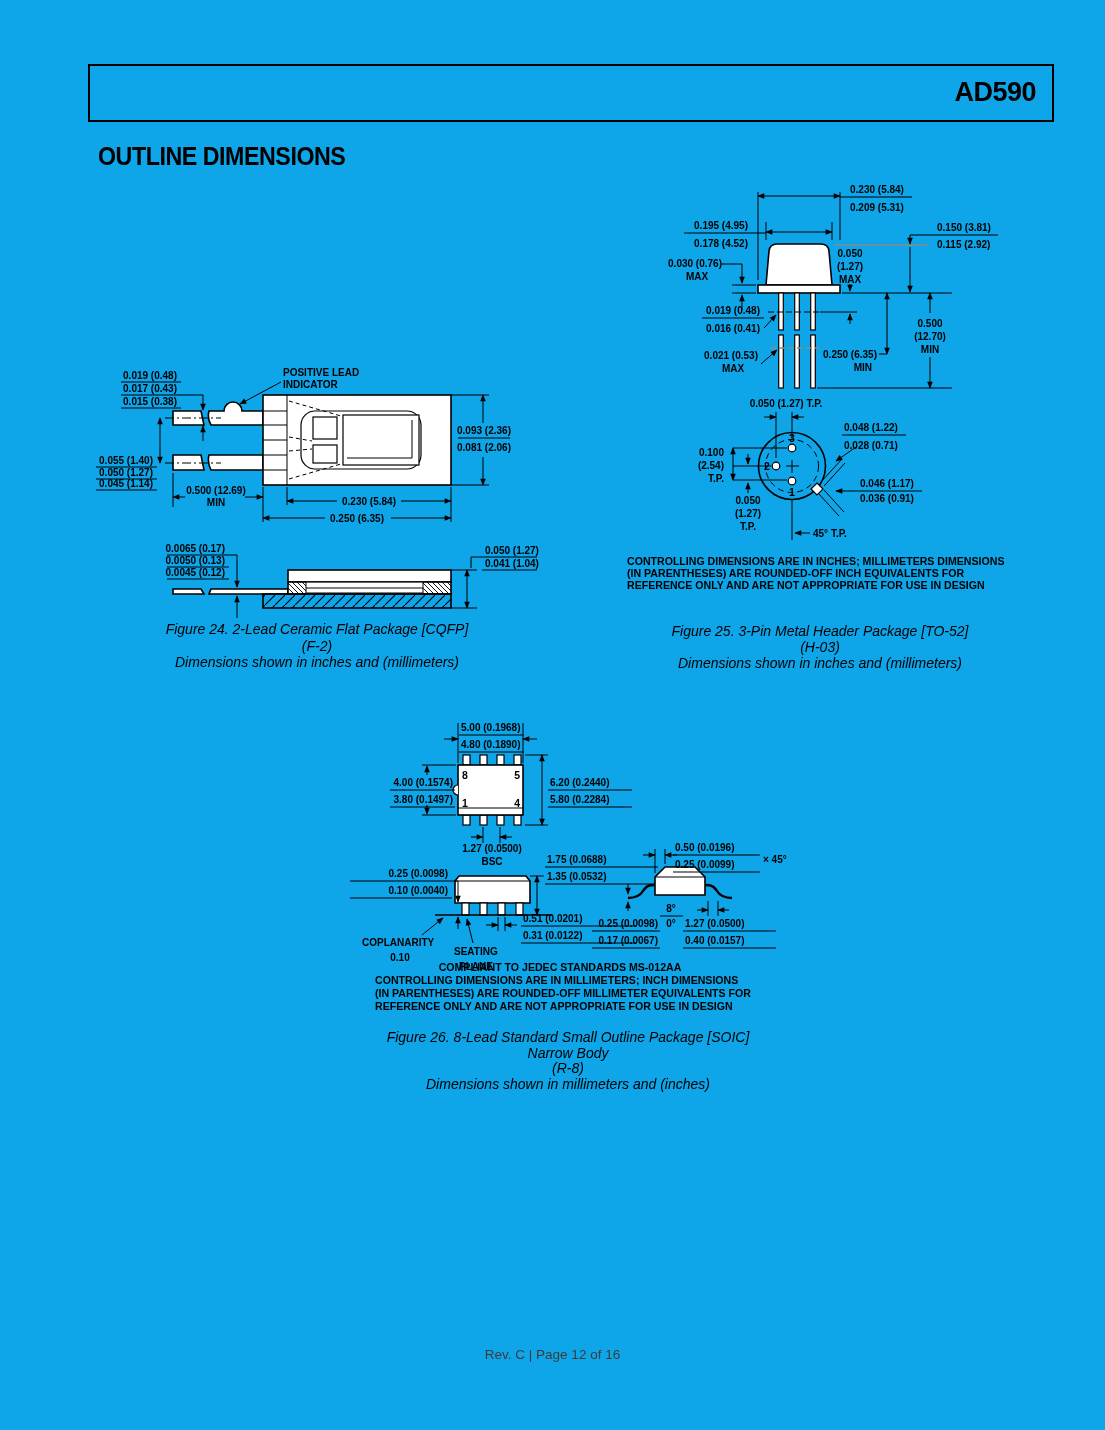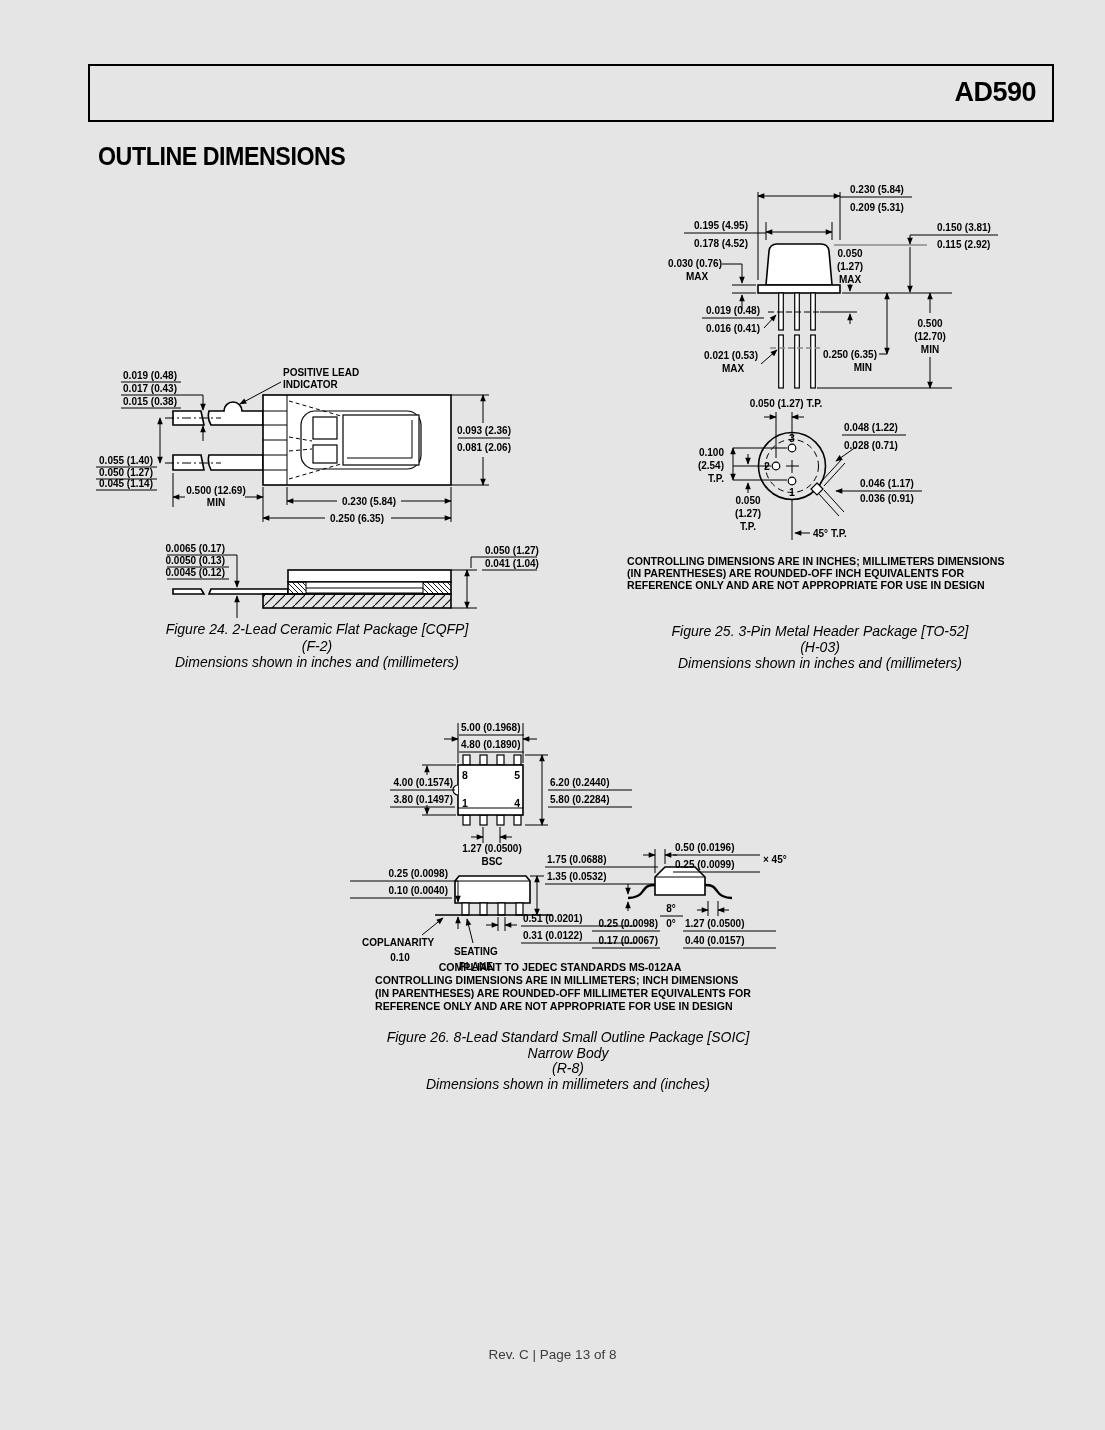--- a/index.html
+++ b/index.html
@@ -1,16 +1,16 @@
 <!DOCTYPE html>
 <html><head>
 <meta charset="utf-8">
 <style>
   html,body{margin:0;padding:0;background:#fff;}
-  .page{position:relative;width:1105px;height:1430px;background:#e5e5e5;font-family:"Liberation Sans",sans-serif;color:#000;overflow:hidden;}
+  .page{position:relative;width:1105px;height:1430px;background:#0ea5e9;font-family:"Liberation Sans",sans-serif;color:#000;overflow:hidden;}
   .header-box{position:absolute;left:88px;top:64px;width:966px;height:58px;border:2px solid #000;box-sizing:border-box;}
   .part-num{position:absolute;right:16px;top:50%;transform:translateY(-52%);font-weight:bold;font-size:27px;letter-spacing:-0.5px;}
   .sec-title{position:absolute;left:98px;top:142px;font-weight:bold;font-size:25px;letter-spacing:-0.5px;transform:scaleX(0.93);transform-origin:left center;white-space:nowrap;}
   svg{position:absolute;overflow:visible;}
   .ln{stroke:#000;stroke-width:1;fill:none;}
   .lt{stroke:#000;stroke-width:1.6;fill:none;}
   .lw{stroke:#000;stroke-width:1.6;fill:#fff;}
   .lw1{stroke:#000;stroke-width:1.2;fill:#fff;}
   .gray{stroke:#8a8a8a;stroke-width:1.4;fill:none;}
   .d{font:bold 10px "Liberation Sans",sans-serif;fill:#000;}
@@ -414,15 +414,15 @@
       <text class="n" x="35" y="295">REFERENCE ONLY AND ARE NOT APPROPRIATE FOR USE IN DESIGN</text>
     </g>
     <g>
       <text class="c" x="228" y="327" text-anchor="middle">Figure 26. 8-Lead Standard Small Outline Package [SOIC]</text>
       <text class="c" x="228" y="343" text-anchor="middle">Narrow Body</text>
       <text class="c" x="228" y="358" text-anchor="middle">(R-8)</text>
       <text class="c" x="228" y="374" text-anchor="middle">Dimensions shown in millimeters and (inches)</text>
     </g>
   </svg>
 
-  <div class="footer">Rev. C | Page 13 of 8</div>
+  <div class="footer">Rev. C | Page 12 of 16</div>
 
 </div>
 
 </body></html>

